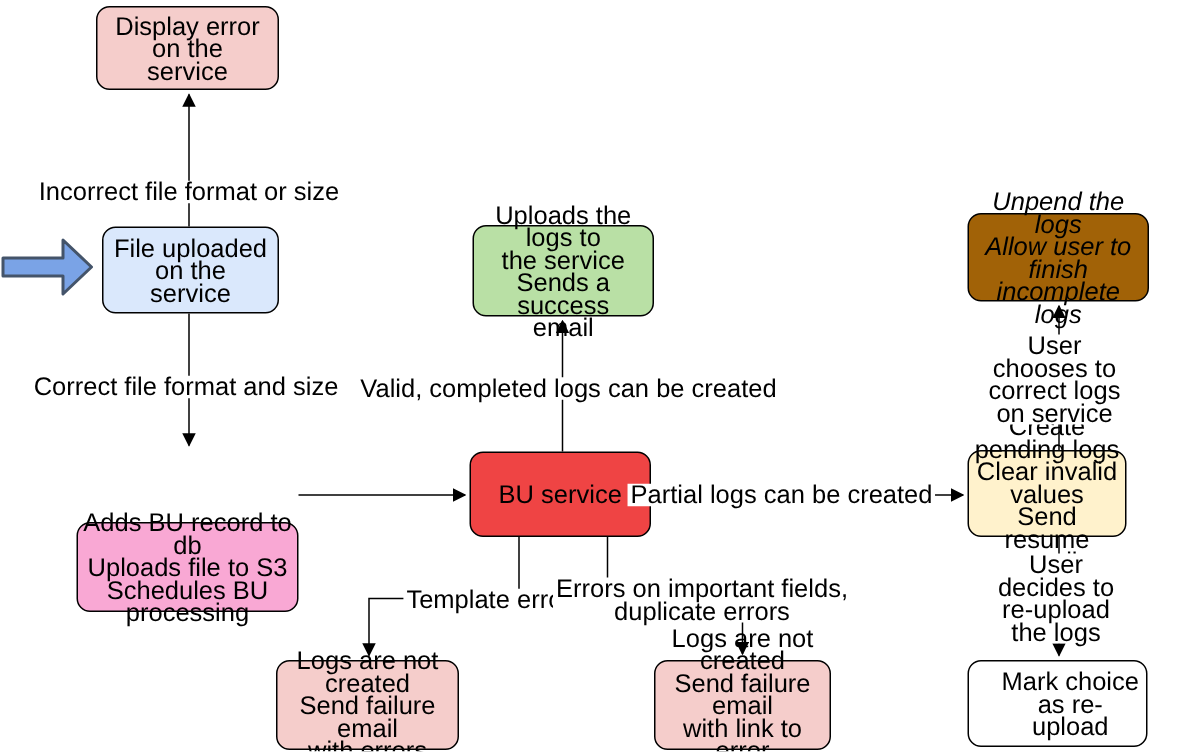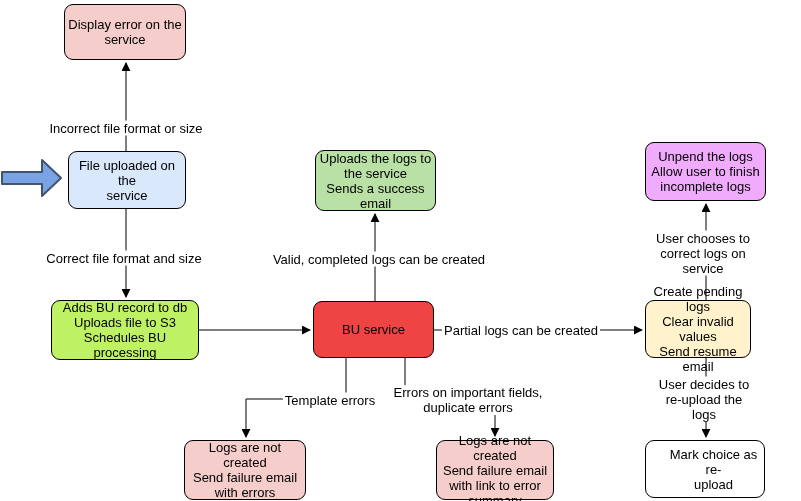--- a/index.html
+++ b/index.html
@@ -1,18 +1,18 @@
 <!DOCTYPE html>
 <html><head>
 <meta charset="utf-8">
 <style>
   html,body { margin:0; padding:0; background:#ffffff; }
   #canvas {
     position:relative; width:801px; height:501px; background:#ffffff;
-    font-family:"Liberation Sans", sans-serif; font-size:13px; color:#000;
+    font-family:"Liberation Sans", sans-serif; font-size:17px; color:#000;
     overflow:hidden;
   }
   svg.edges { position:absolute; left:0; top:0; z-index:1; }
   .node {
     position:absolute; z-index:2; box-sizing:border-box;
     border:1px solid #000; border-radius:9px; background:#fff;
     display:flex; align-items:center; justify-content:center;
     text-align:center; white-space:pre-line; line-height:15px; padding:2px;
   }
   .edge-label {
@@ -67,32 +67,32 @@
   </svg>
 
   <svg class="input-arrow" width="64" height="42">
     <polygon points="2,14 42,14 42,2 61,20 42,38 42,26 2,26" stroke-width="2" stroke-linejoin="round" fill="#7aa3e6" stroke="#44546a"></polygon>
   </svg>
 
   <div class="node n-display-error" style="background: rgb(245, 205, 203);">Display error on the
 service</div>
   <div class="node n-file-uploaded" style="background: rgb(218, 232, 252);">File uploaded on the
 service</div>
-  <div class="node n-adds-bu-record" style="background: #bef264;">Adds BU record to db
+  <div class="node n-adds-bu-record" style="background: #f9a8d4; margin-top: 48px;">Adds BU record to db
 Uploads file to S3
 Schedules BU processing</div>
   <div class="node n-bu-service" style="background: #ef4444;">BU service</div>
   <div class="node n-uploads-logs" style="background: rgb(185, 224, 165);">Uploads the logs to
 the service
 Sends a success
 email</div>
   <div class="node n-create-pending" style="background: rgb(255, 242, 204);">Create pending logs
 Clear invalid values
 Send resume email</div>
-  <div class="node n-unpend-logs" style="background: #f0abfc;">Unpend the logs
+  <div class="node n-unpend-logs" style="background: #a16207; font-style: italic;">Unpend the logs
 Allow user to finish
 incomplete logs</div>
   <div class="node n-mark-choice" style="background: rgb(255, 255, 255); padding-left: 19px;">Mark choice as re-
 upload</div>
   <div class="node n-logs-errors" style="background: rgb(245, 205, 203);">Logs are not created
 Send failure email
 with errors</div>
   <div class="node n-logs-summary" style="background: rgb(245, 205, 203);">Logs are not created
 Send failure email
 with link to error

